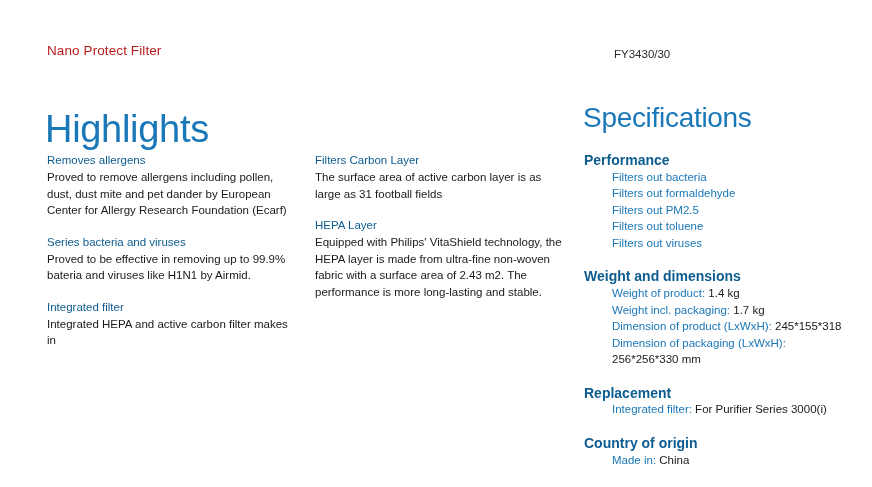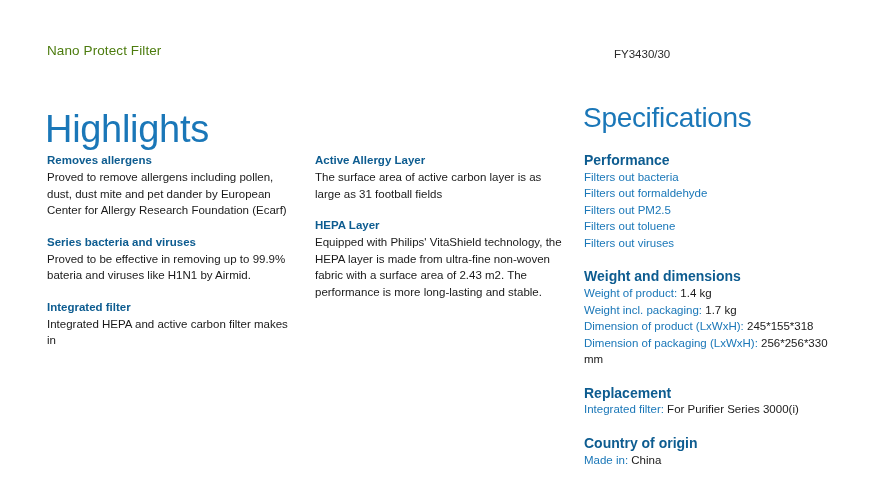--- a/index.html
+++ b/index.html
@@ -20,21 +20,21 @@
     width: 872px;
     height: 487px;
   }
 
   
   .product-name {
     position: absolute;
     left: 47px;
     top: 43px;
     font-size: 13.5px;
-    color: #4d7c0f;
+    color: #b91c1c;
     letter-spacing: 0.1px;
   }
   .highlights-title {
     position: absolute;
     left: 45px;
     top: 83px;
     font-size: 38px;
     font-weight: normal;
     color: #1a77b8;
     letter-spacing: -0.3px;
@@ -43,21 +43,21 @@
   .col {
     position: absolute;
     font-size: 11.5px;
     line-height: 16.5px;
   }
   .col-1 { left: 47px; top: 152px; width: 252px; }
   .col-2 { left: 315px; top: 152px; width: 248px; }
 
   .feat { margin-bottom: 15px; }
   .feat-title {
-    font-weight: bold;
+    font-weight: normal;
     color: #0d5c90;
     font-size: 11.5px;
     line-height: 16px;
     margin-bottom: 1px;
   }
   .feat-body {
     color: #1a1a1a;
     font-size: 11.5px;
     line-height: 16.5px;
   }
@@ -92,20 +92,21 @@
   .spec-group-title {
     font-weight: bold;
     color: #0d5c90;
     font-size: 14px;
     line-height: 16.5px;
   }
   .spec-line {
     color: #1a77b8;
     font-size: 11.5px;
     line-height: 16.6px;
+    margin-left: 28px;
   }
   .spec-line .k { color: #1a77b8; }
   .spec-line .v { color: #1a1a1a; }
 
   
   .clip-bottom { overflow: hidden; }
 </style>
 </head>
 <body>
 
@@ -129,21 +130,21 @@
       <div class="feat-body">Proved to be effective in removing up to 99.9% bateria and viruses like H1N1 by Airmid.</div>
     </div>
     <div class="feat">
       <div class="feat-title">Integrated filter</div>
       <div class="feat-body">Integrated HEPA and active carbon filter makes in</div>
     </div>
   </div>
 
   <div class="col col-2">
     <div class="feat">
-      <div class="feat-title">Active Allergy Layer</div>
+      <div class="feat-title">Filters Carbon Layer</div>
       <div class="feat-body">The surface area of active carbon layer is as large as 31 football fields</div>
     </div>
     <div class="feat">
       <div class="feat-title">HEPA Layer</div>
       <div class="feat-body">Equipped with Philips' VitaShield technology, the HEPA layer is made from ultra-fine non-woven fabric with a surface area of 2.43 m2. The performance is more long-lasting and stable.</div>
     </div>
   </div>
 
   <div class="spec-col clip-bottom">
 

